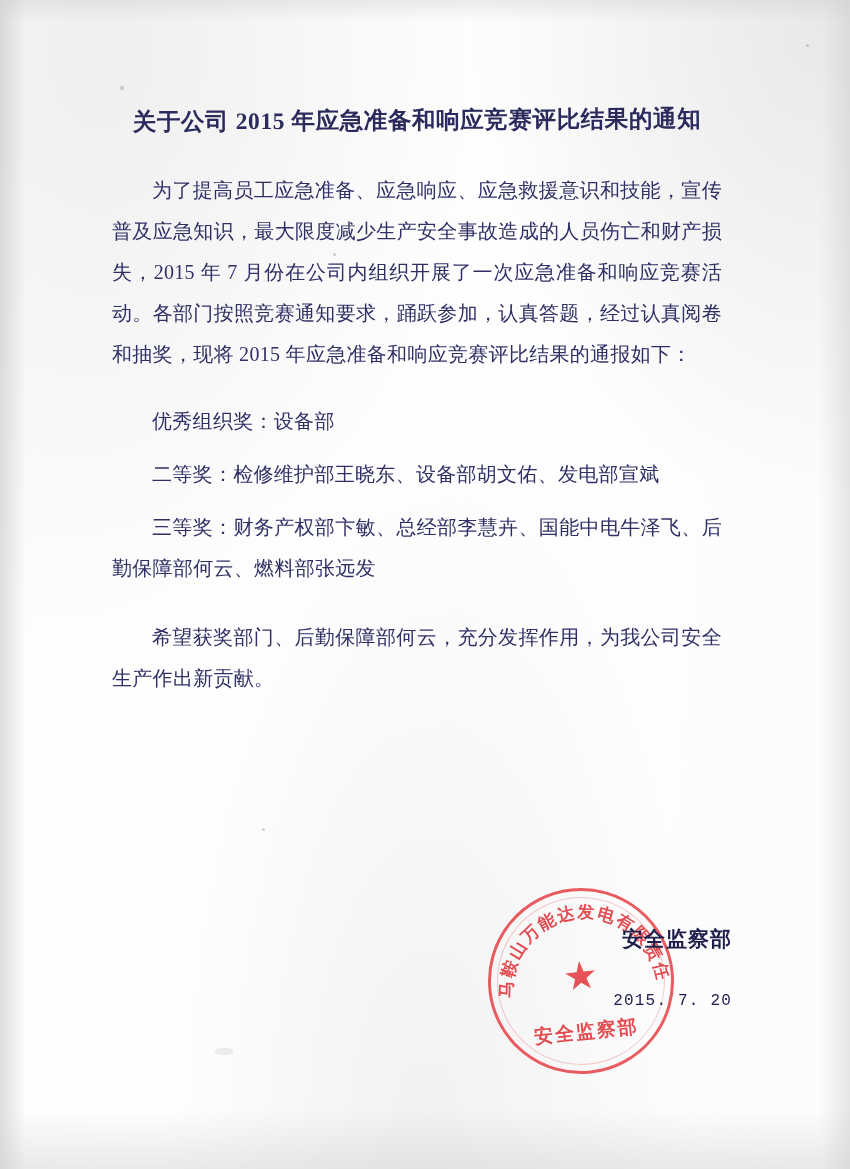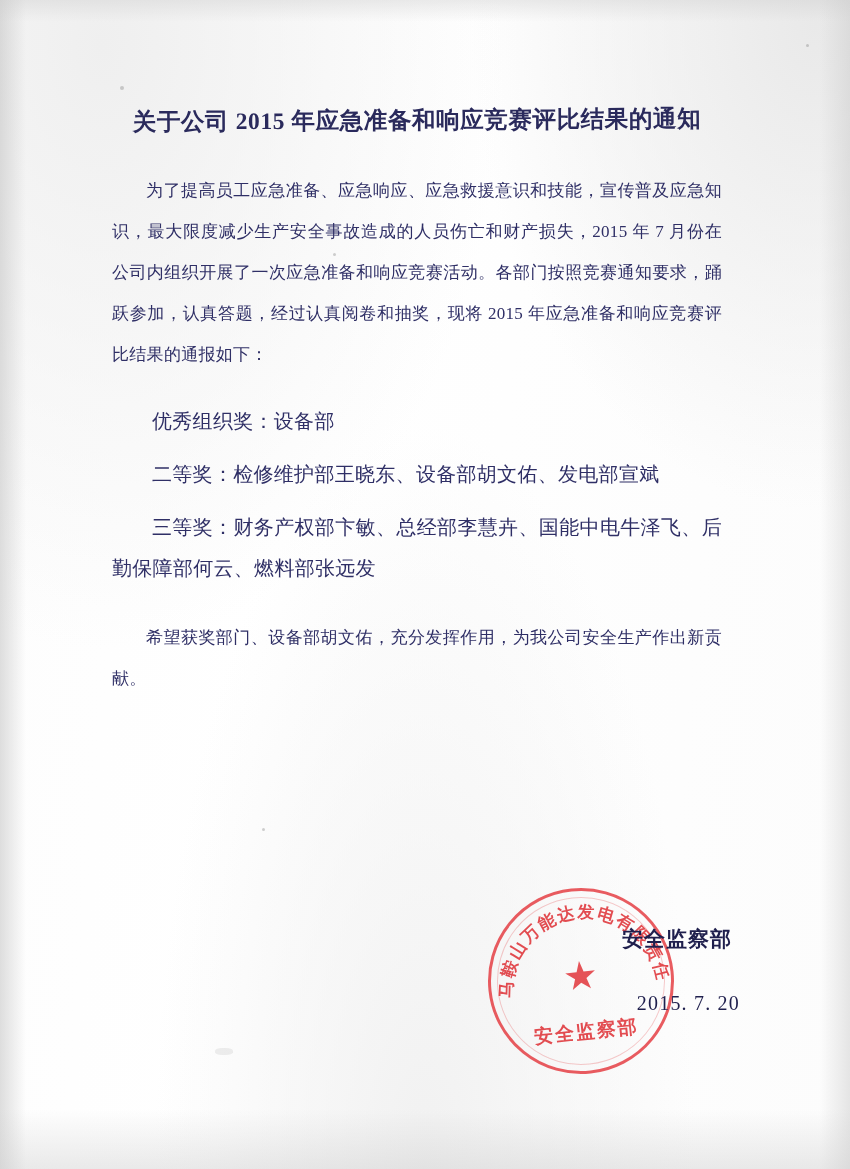--- a/index.html
+++ b/index.html
@@ -61,21 +61,21 @@
     font-size: 23.5px;
     font-weight: bold;
     text-align: center;
     color: #2a2a5c;
     letter-spacing: 0.6px;
     margin: 0 0 34px 0;
     transform: rotate(-0.35deg);
   }
 
   .para {
-    font-size: 17px;
+    font-size: 20px;
     line-height: 41px;
     color: #2f2f66;
     text-align: justify;
     text-justify: inter-ideograph;
     margin: 0 0 10px 0;
     text-indent: 2em;
     letter-spacing: 0.3px;
   }
 
   .award-line {
@@ -106,28 +106,28 @@
     top: 45px;
     font-size: 21px;
     font-weight: bold;
     color: #1f1f4d;
     letter-spacing: 1px;
     white-space: nowrap;
     z-index: 3;
   }
   .sign-date {
     position: absolute;
-    right: 18px;
+    right: 26px;
     top: 112px;
-    font-size: 20px;
+    font-size: 16px;
     color: #1f1f4d;
     letter-spacing: 1.2px;
     white-space: nowrap;
     z-index: 3;
-    font-family: Liberation Serif, serif;
+    font-family: Liberation Mono, monospace;
   }
 
   
   .stamp {
     position: absolute;
     left: 10px;
     top: 8px;
     width: 186px;
     height: 186px;
     border-radius: 50%;
@@ -206,21 +206,21 @@
     <h1 class="doc-title">关于公司 2015 年应急准备和响应竞赛评比结果的通知</h1>
 
     <p class="para">为了提高员工应急准备、应急响应、应急救援意识和技能，宣传普及应急知识，最大限度减少生产安全事故造成的人员伤亡和财产损失，2015 年 7 月份在公司内组织开展了一次应急准备和响应竞赛活动。各部门按照竞赛通知要求，踊跃参加，认真答题，经过认真阅卷和抽奖，现将 2015 年应急准备和响应竞赛评比结果的通报如下：</p>
 
     <div class="award-block">
       <p class="award-line">优秀组织奖：设备部</p>
       <p class="award-line">二等奖：检修维护部王晓东、设备部胡文佑、发电部宣斌</p>
       <p class="award-line">三等奖：财务产权部卞敏、总经部李慧卉、国能中电牛泽飞、后勤保障部何云、燃料部张远发</p>
     </div>
 
-    <p class="para closing">希望获奖部门、设备部胡文佑，充分发挥作用，为我公司安全生产作出新贡献。</p>
+    <p class="para closing">希望获奖部门、后勤保障部何云，充分发挥作用，为我公司安全生产作出新贡献。</p>
   </div>
 
   <div class="signature-area">
 
     <div class="stamp">
       <svg class="stamp-arc" viewBox="0 0 186 186">
         <defs>
           <path id="arcpath" d="M 20,100 A 73,73 0 0 1 166,100"></path>
         </defs>
         <text>

